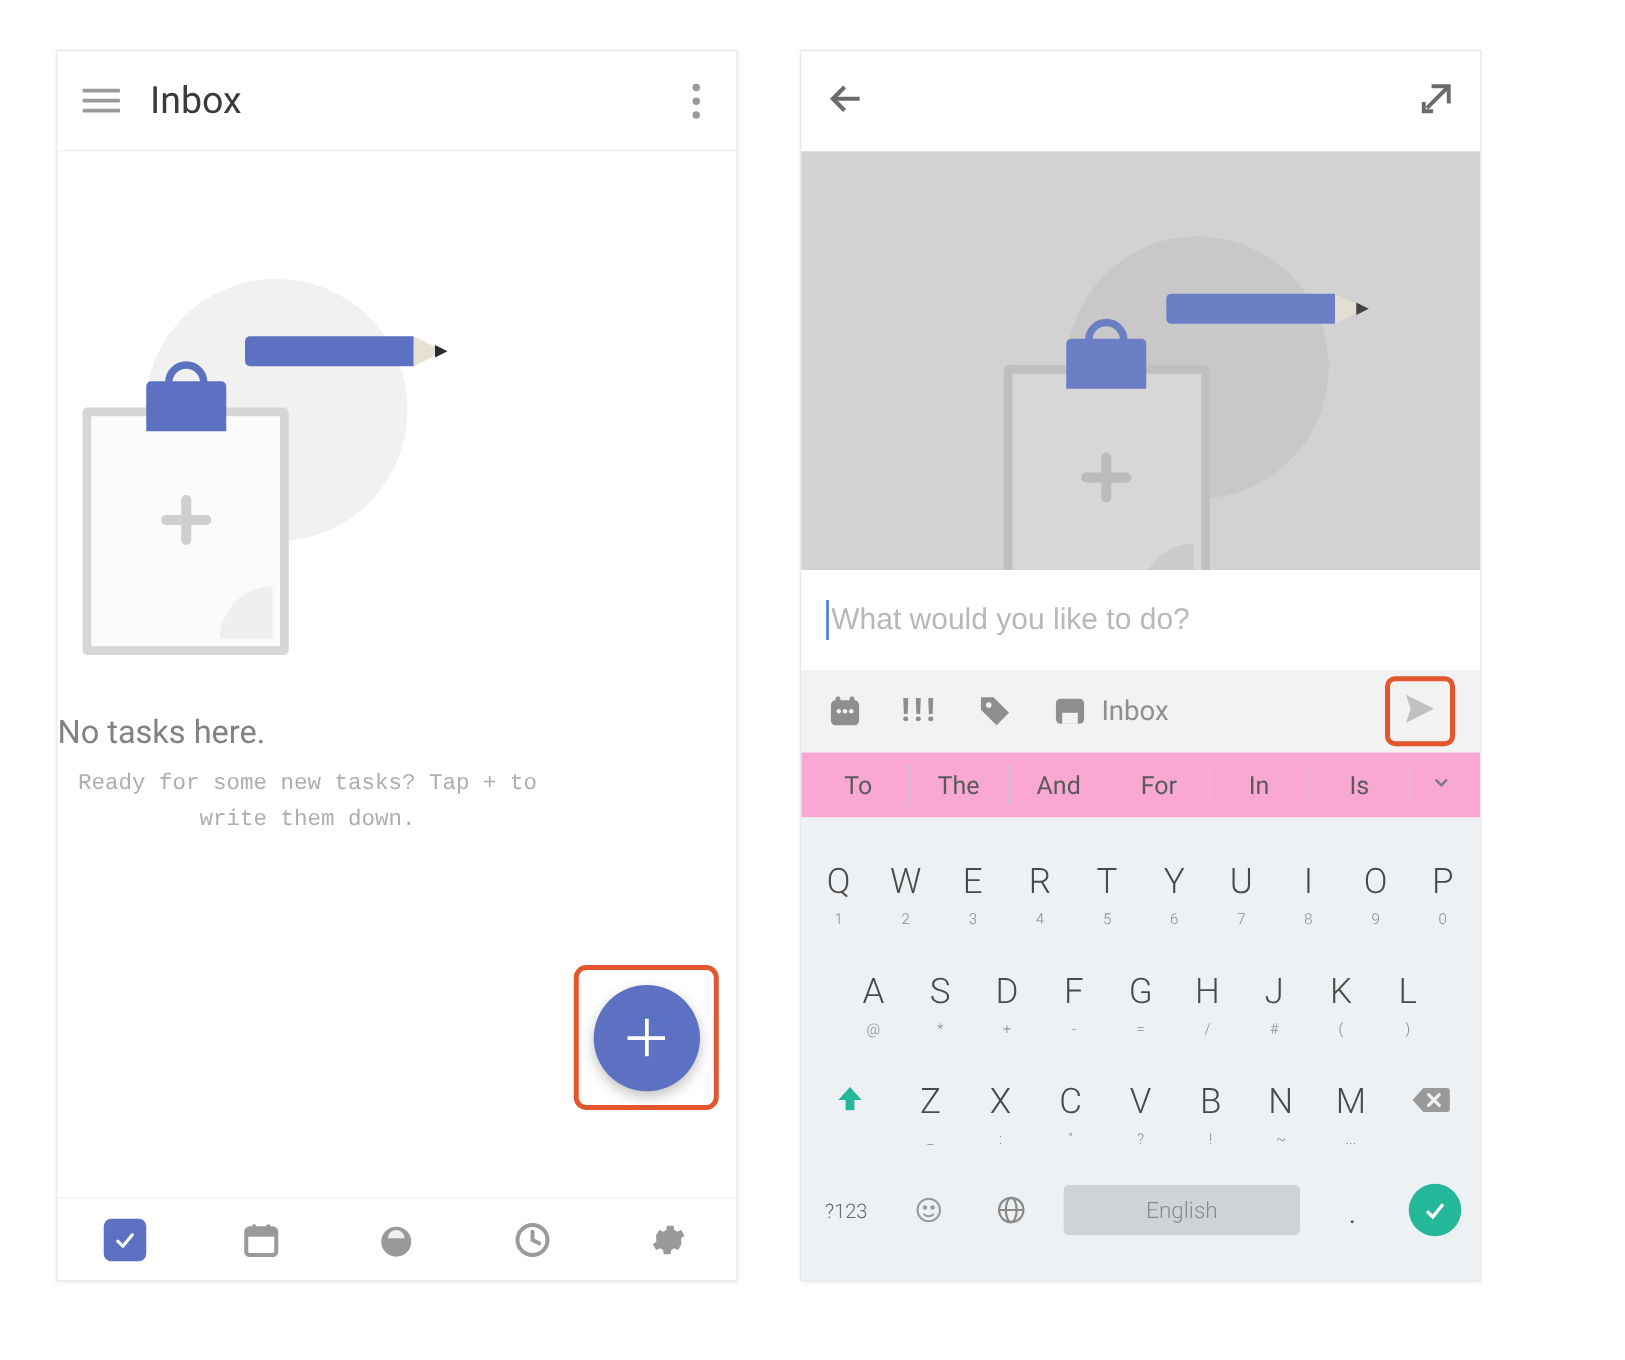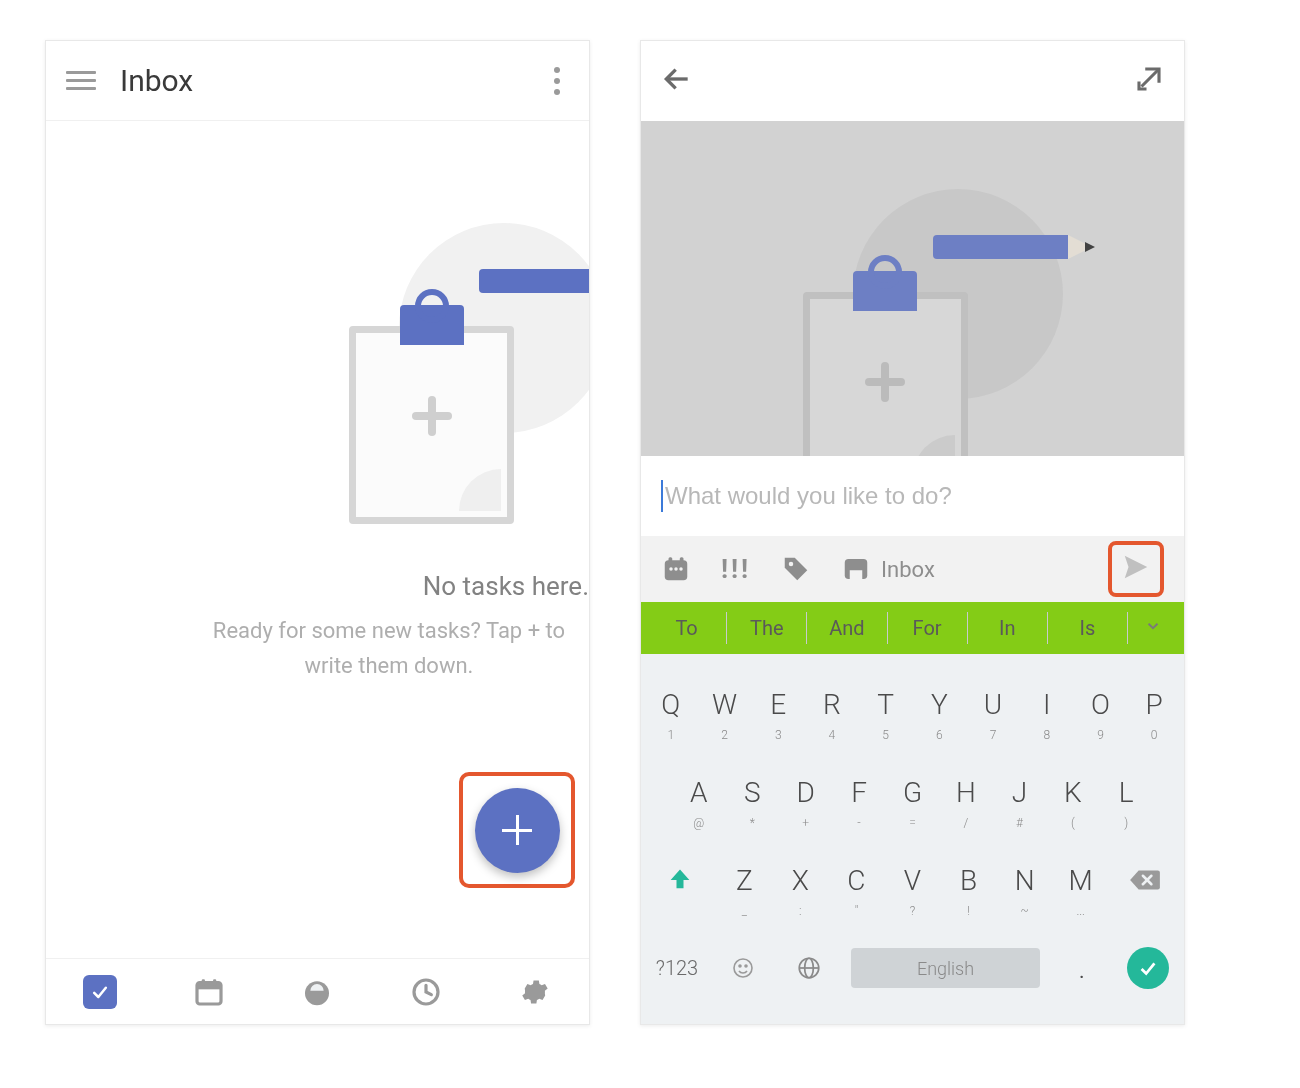--- a/index.html
+++ b/index.html
@@ -46,21 +46,21 @@
     margin-left:auto;
     width: 24px;
     display:flex; flex-direction:column; gap:5px; align-items:center;
     cursor:pointer;
   }
   .more-icon span { width:6px; height:6px; background:#9a9a9a; border-radius:50%; }
   .empty-area {
     flex:1;
     display:flex;
     flex-direction:column;
-    align-items:flex-end;
+    align-items:flex-start;
     padding-top: 130px;
     position:relative;
   }
   .illus-wrap { position:relative; width:260px; height:260px; }
   .circle-bg {
     position:absolute;
     right:-20px; top:-28px;
     width:210px; height:210px;
     background:#f1f1f1;
     border-radius:50%;
@@ -126,25 +126,26 @@
     background:#efefef;
     border-top-left-radius:42px;
   }
   .empty-title {
     margin-top: 60px;
     font-size: 26px;
     color: #828282;
   }
   .empty-sub {
     margin-top: 12px;
-    font-size: 22px;
+    font-size: 18px;
     color: #aeaeae;
     text-align:center;
     width: 400px;
     line-height:1.6;
+    font-family:Liberation Mono, monospace;
   }
   .fab-box {
     position:absolute;
     right: 14px;
     bottom: 70px;
     width: 116px;
     height: 116px;
     border: 4px solid #E4572E;
     border-radius: 10px;
     display:flex; align-items:center; justify-content:center;
@@ -230,21 +231,21 @@
     width:56px; height:56px;
     border:4px solid #E4572E;
     border-radius:8px;
     display:flex; align-items:center; justify-content:center;
     cursor:pointer;
   }
   .send-box svg{ width:30px; height:30px; fill:#c0c0c0; }
 
   .suggest-row {
     height:52px;
-    background:#84cc16;
+    background:#f9a8d4;
     display:flex;
     align-items:center;
     padding:0 6px;
   }
   .sug {
     flex:1;
     text-align:center;
     font-size:20px;
     color:#5a5a5a;
     border-right:1px solid #c8cbcd;
@@ -279,21 +280,21 @@
     letter-spacing:0;
   }
   .key .sub {
     font-size:12px;
     color:#8a8a8a;
     position:absolute;
     bottom:4px;
   }
   .key.shift svg{ width:28px; height:28px; fill:#24b89a; }
   .key.back svg{ width:34px; height:28px; fill:#9a9a9a; }
-  .key.symnum { font-size:20px; color:#6a6a6a; }
+  .key.symnum { font-size:16px; color:#6a6a6a; }
   .key.globe svg{ width:26px; height:26px; fill:none; stroke:#8a8a8a; stroke-width:1.6;}
   .key.emoji svg{ width:24px; height:24px; fill:none; stroke:#9a9a9a; stroke-width:1.6;}
   .key.space {
     flex:3.2;
     text-align:right;
   }
   .key.space .bar{
     width:92%;
     height:40px;
     background:#cfd3d6;

